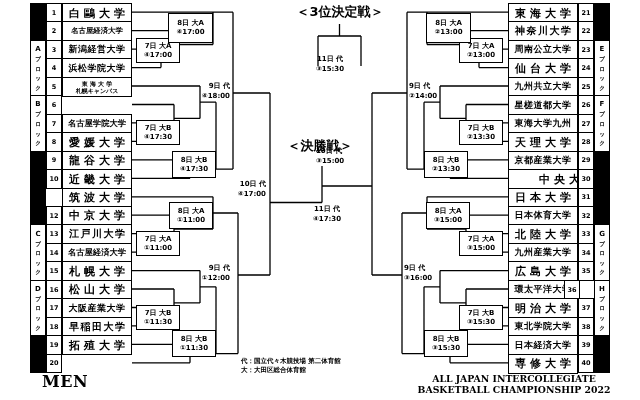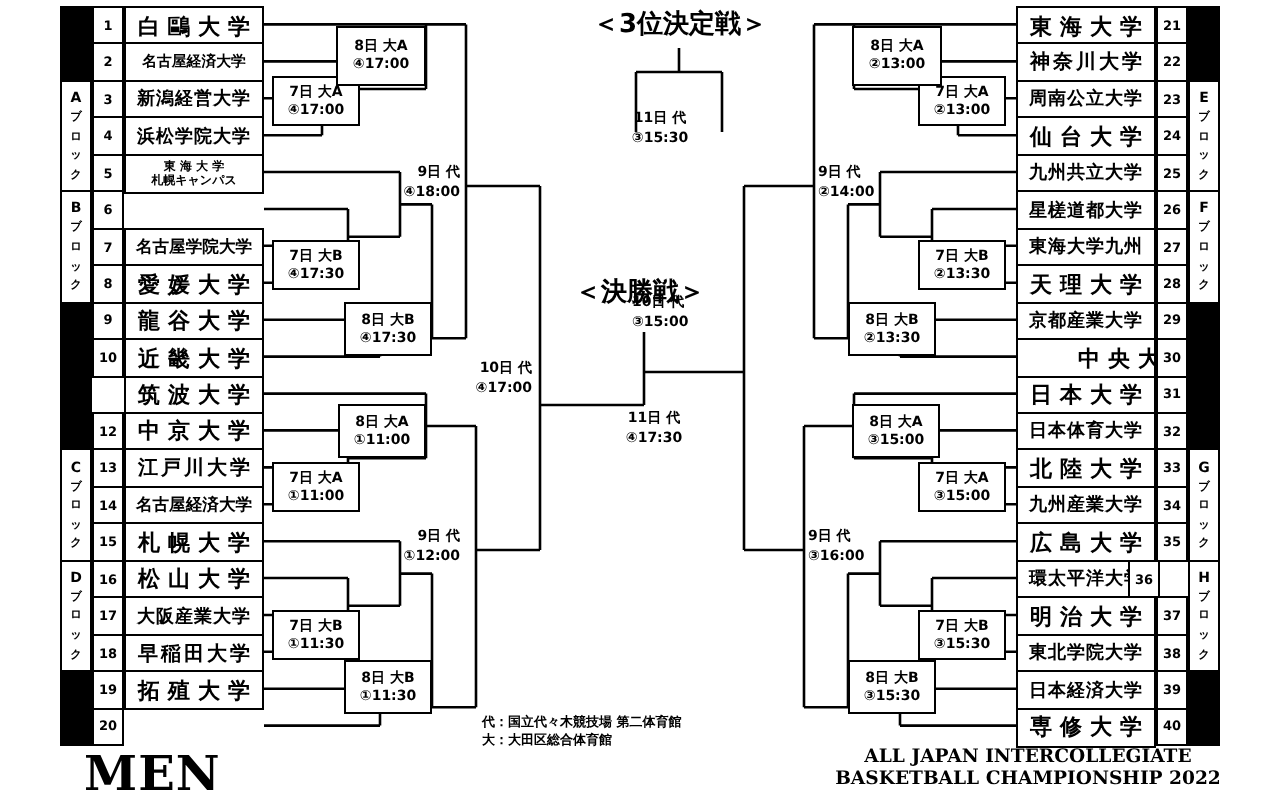--- a/index.html
+++ b/index.html
@@ -25,21 +25,21 @@
   .match-box{background:#fff;border:1.4px solid #000;display:flex;flex-direction:column;
              align-items:center;justify-content:center;font-size:7px;font-weight:bold;
              line-height:9px;white-space:nowrap;z-index:3;}
   .plain-label{display:flex;flex-direction:column;font-size:7px;font-weight:bold;
                line-height:9.5px;white-space:nowrap;z-index:3;}
   .al-r{align-items:flex-end;text-align:right;}
   .al-l{align-items:flex-start;text-align:left;}
   .al-c{align-items:center;text-align:center;}
   .big-title{font-size:13px;font-weight:bold;text-align:center;white-space:nowrap;}
   .venue{font-size:6.5px;font-weight:bold;line-height:9px;white-space:nowrap;}
-  .men{font-family:"DejaVu Serif","Liberation Serif",serif;font-weight:bold;font-size:24px;
+  .men{font-family:"DejaVu Serif","Liberation Serif",serif;font-weight:bold;font-size:16px;
        letter-spacing:0.5px;}
   .champ{font-family:"DejaVu Serif","Liberation Serif",serif;font-weight:bold;font-size:9.3px;
          line-height:11px;text-align:center;white-space:nowrap;}
 </style>
 </head>
 <body>
 
 <div id="stage">
   <svg id="lines" viewBox="0 0 640 400" xmlns="http://www.w3.org/2000/svg">
     <path id="bracket-path" fill="none" stroke="#000" stroke-width="1.3" d="M132 12.2 H233 M132 30.7 H174 M132 49.1 H161 M132 67.6 H161 M161 49.1 V67.6 M161 58.4 H174 M174 30.7 V58.4 M174 44.5 H213 M213 12.2 V44.5 M233 12.2 V169.1 M233 93 H270 M132 86 H200 M132 104.5 H174 M132 122.9 H161 M132 141.4 H161 M161 122.9 V141.4 M161 132.2 H174 M174 104.5 V132.2 M174 118.4 H200 M200 86 V118.4 M200 102.2 H216 M132 159.9 H190 M132 178.3 H190 M190 159.9 V178.3 M190 169.1 H216 M216 102.2 V169.1 M216 169.1 H233 M132 196.8 H213 M132 215.2 H174 M132 233.7 H161 M132 252.1 H161 M161 233.7 V252.1 M161 242.9 H174 M174 215.2 V242.9 M174 229.1 H213 M213 196.8 V229.1 M213 213 H238 M238 213 V353.6 M238 275 H270 M132 270.6 H200 M132 289 H174 M132 307.5 H161 M132 325.9 H161 M161 307.5 V325.9 M161 316.7 H174 M174 289 V316.7 M174 302.9 H200 M200 270.6 V302.9 M200 286.8 H216 M132 344.4 H190 M132 362.8 H190 M190 344.4 V362.8 M190 353.6 H216 M216 286.8 V353.6 M216 353.6 H238 M270 93 V275 M270 202.5 H322 M508 12.2 H407 M508 30.7 H466 M508 49.1 H479 M508 67.6 H479 M479 49.1 V67.6 M479 58.4 H466 M466 30.7 V58.4 M466 44.5 H427 M427 12.2 V44.5 M407 12.2 V169.1 M407 93 H372 M508 86 H440 M508 104.5 H466 M508 122.9 H479 M508 141.4 H479 M479 122.9 V141.4 M479 132.2 H466 M466 104.5 V132.2 M466 118.4 H440 M440 86 V118.4 M440 102.2 H424 M508 159.9 H450 M508 178.3 H450 M450 159.9 V178.3 M450 169.1 H424 M424 102.2 V169.1 M424 169.1 H407 M508 196.8 H427 M508 215.2 H466 M508 233.7 H479 M508 252.1 H479 M479 233.7 V252.1 M479 242.9 H466 M466 215.2 V242.9 M466 229.1 H427 M427 196.8 V229.1 M427 213 H402 M402 213 V353.6 M402 275 H372 M508 270.6 H440 M508 289 H466 M508 307.5 H479 M508 325.9 H479 M479 307.5 V325.9 M479 316.7 H466 M466 289 V316.7 M466 302.9 H440 M440 270.6 V302.9 M440 286.8 H424 M508 344.4 H450 M508 362.8 H450 M450 344.4 V362.8 M450 353.6 H424 M424 286.8 V353.6 M424 353.6 H402 M372 93 V275 M372 186 H322 M322 166 V202.5 M318 36 H361 M318 36 V66 M361 36 V66 M339.5 24 V36"></path>

